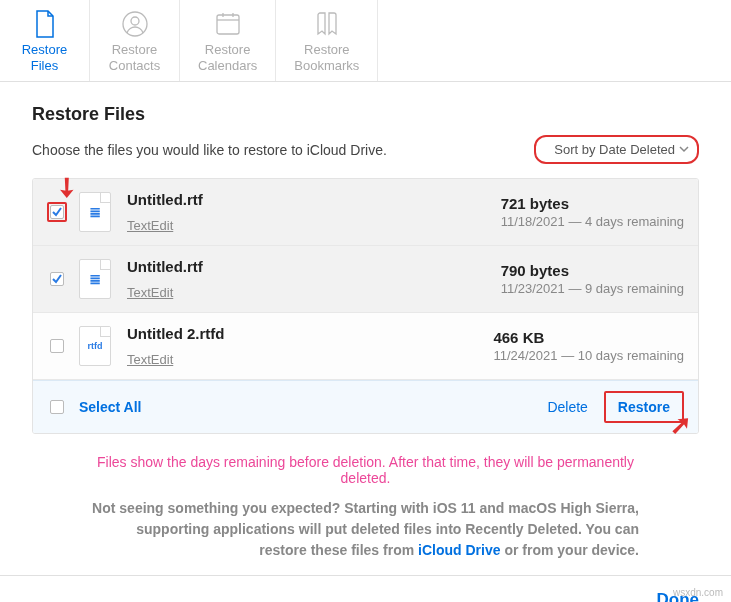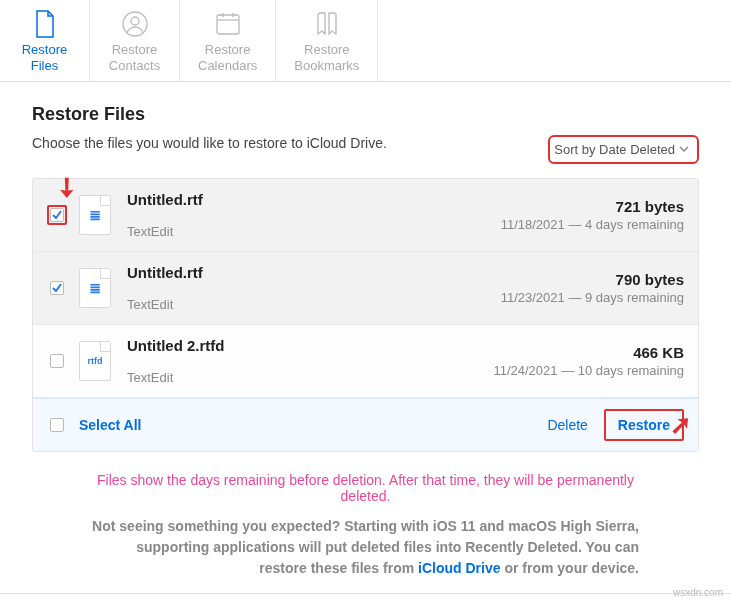--- a/index.html
+++ b/index.html
@@ -24,23 +24,23 @@
       border-right: 1px solid #e8e8e8;
       color: #aaa;
       cursor: pointer;
       min-width: 90px;
     }
     .tab.active { color: #0070e0; background: #fff; }
     .tab .icon { width: 28px; height: 28px; margin-bottom: 4px; display:flex; align-items:center; justify-content:center;}
     .tab .label { font-size: 13px; line-height: 1.2; text-align: center; }
     .content { padding: 22px 32px 0 32px; }
     .page-title { font-size: 18px; font-weight: 600; color: #222; margin-bottom: 10px; }
-    .header-row { display: flex; justify-content: space-between; margin-bottom: 14px; }
+    .header-row { display: flex; justify-content: space-between; align-items: center; margin-bottom: 14px; }
     .subtitle { font-size: 14px; color: #444; }
-    .sort { border: 2px solid #e03030; padding: 5px 8px 5px 4px; font-size: 13px; color: #555; display:flex; align-items:center; gap:4px; border-radius:6px;}
+    .sort { border: 2px solid #e03030; padding: 5px 8px 5px 18px; font-size: 13px; color: #555; display:flex; align-items:center; gap:4px; border-radius:12px;}
     .list { border: 1px solid #e3e3e3; border-radius: 3px; overflow: hidden; }
     .row {
       display: flex;
       align-items: center;
       padding: 12px 14px;
       border-bottom: 1px solid #e8e8e8;
       background: #fdfdfd;
     }
     .row.selected { background: #f2f2f2; }
     .row .chk { width: 20px; display:flex; justify-content:center; }
@@ -58,22 +58,22 @@
       display:flex; align-items:center; justify-content:center;
     }
     .file-icon .fold {
       position: absolute; top: 0; right: 0; width: 10px; height: 10px;
       border-left: 1px solid #d8d8d8; border-bottom: 1px solid #d8d8d8;
       background: linear-gradient(135deg, #fff 50%, transparent 50%);
     }
     .file-icon .glyph { font-size: 9px; color:#2a7be4; font-weight:600; }
     .row-main { flex: 1; }
     .fname { font-size: 15px; font-weight: 700; color: #222; }
-    .fapp { font-size: 13px; color: #888; margin-top: 16px; }
-    .row-right { text-align: right; }
+    .fapp { font-size: 13px; color: #888; margin-top: 10px; text-decoration: underline; }
+    .row-right { }
     .fsize { font-size: 15px; font-weight: 700; color: #222; }
     .fmeta { font-size: 13px; color: #888; margin-top: 2px; }
     .action-row {
       display: flex; align-items: center; padding: 10px 14px;
       background: #f3f9fe; border-top: 1px solid #dbe9f5;
     }
     .action-row .chk { width: 20px; display:flex; justify-content:center; }
     .select-all { color:#0070e0; font-weight:600; margin-left: 12px; }
     .action-spacer { flex:1; }
     .delete-btn { color:#0070e0; font-weight:500; padding: 6px 10px; }

